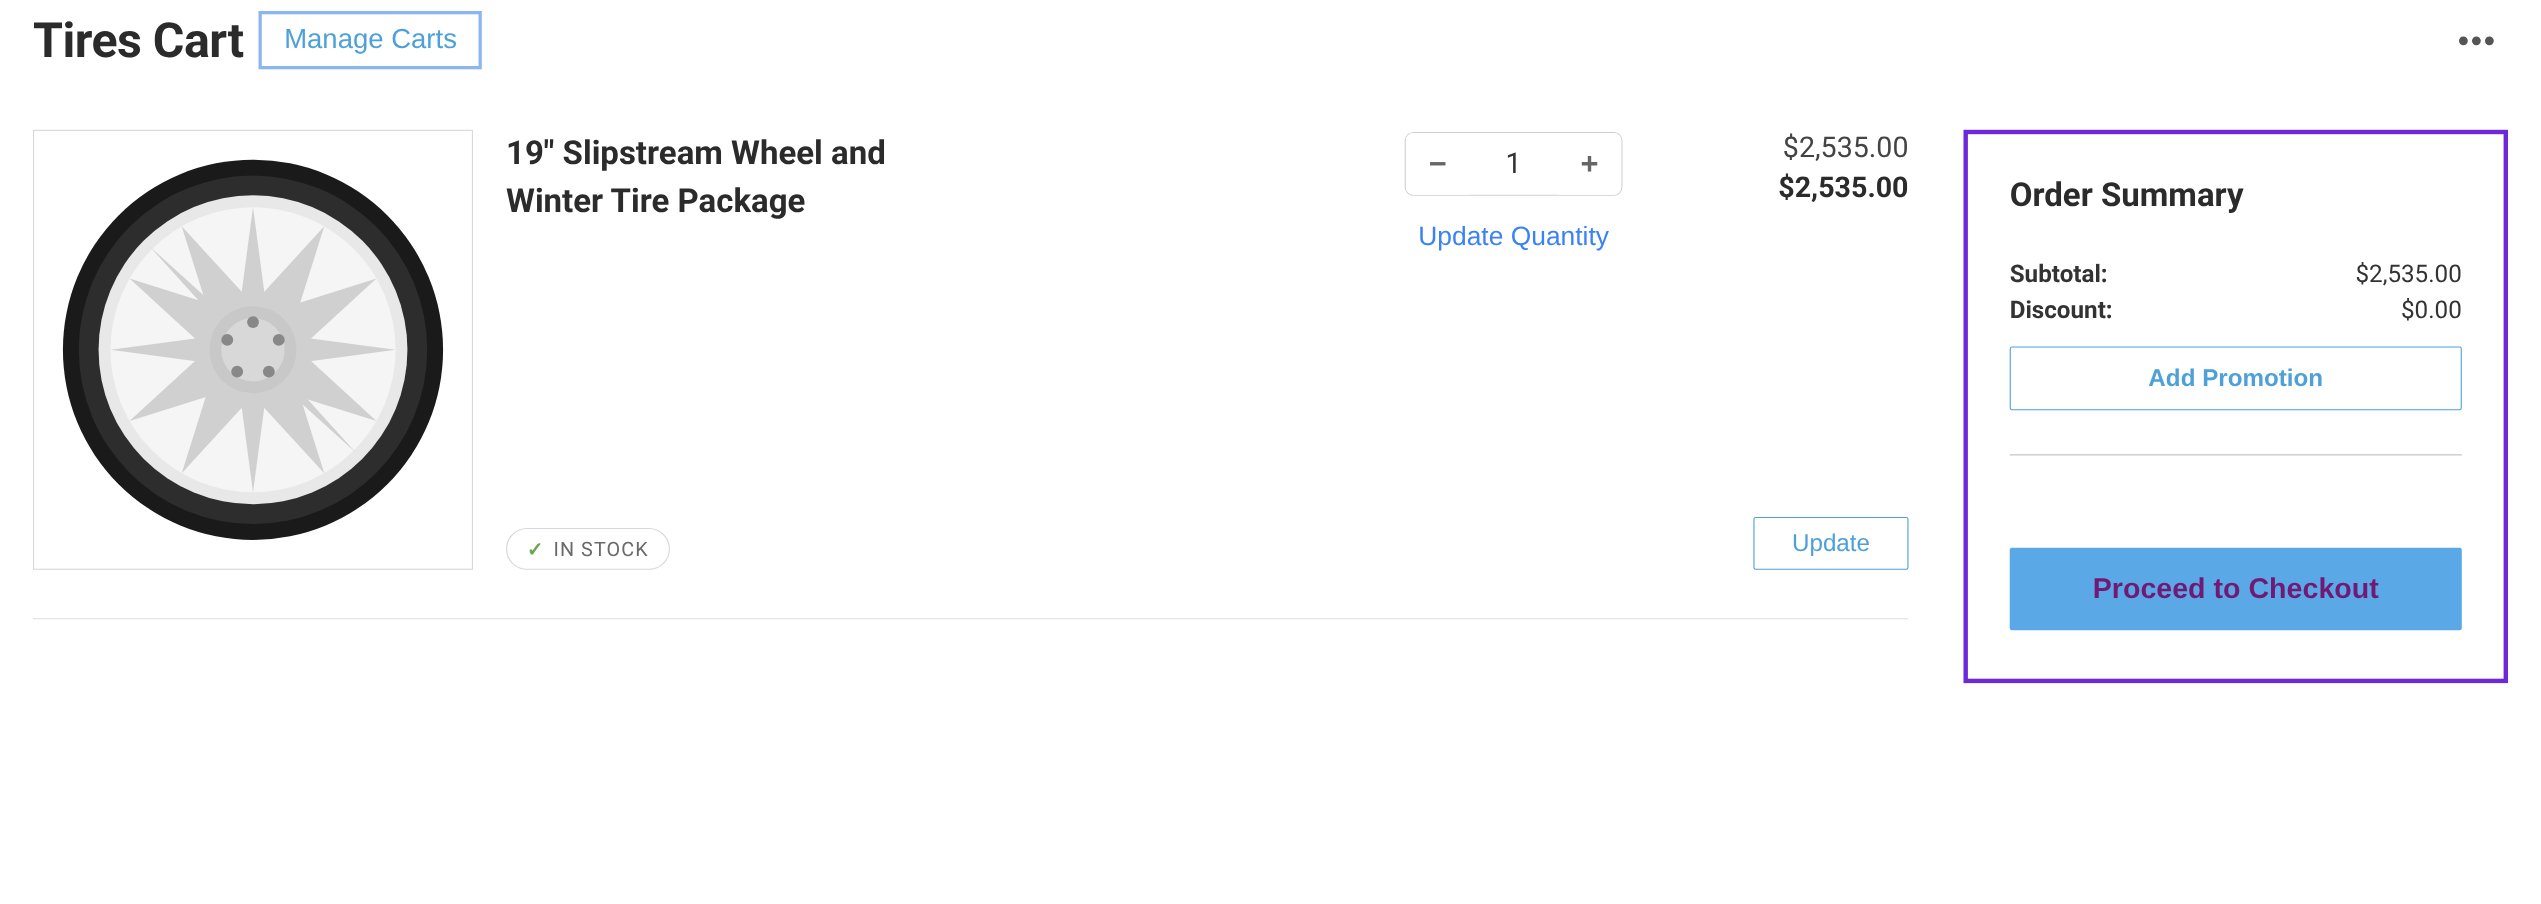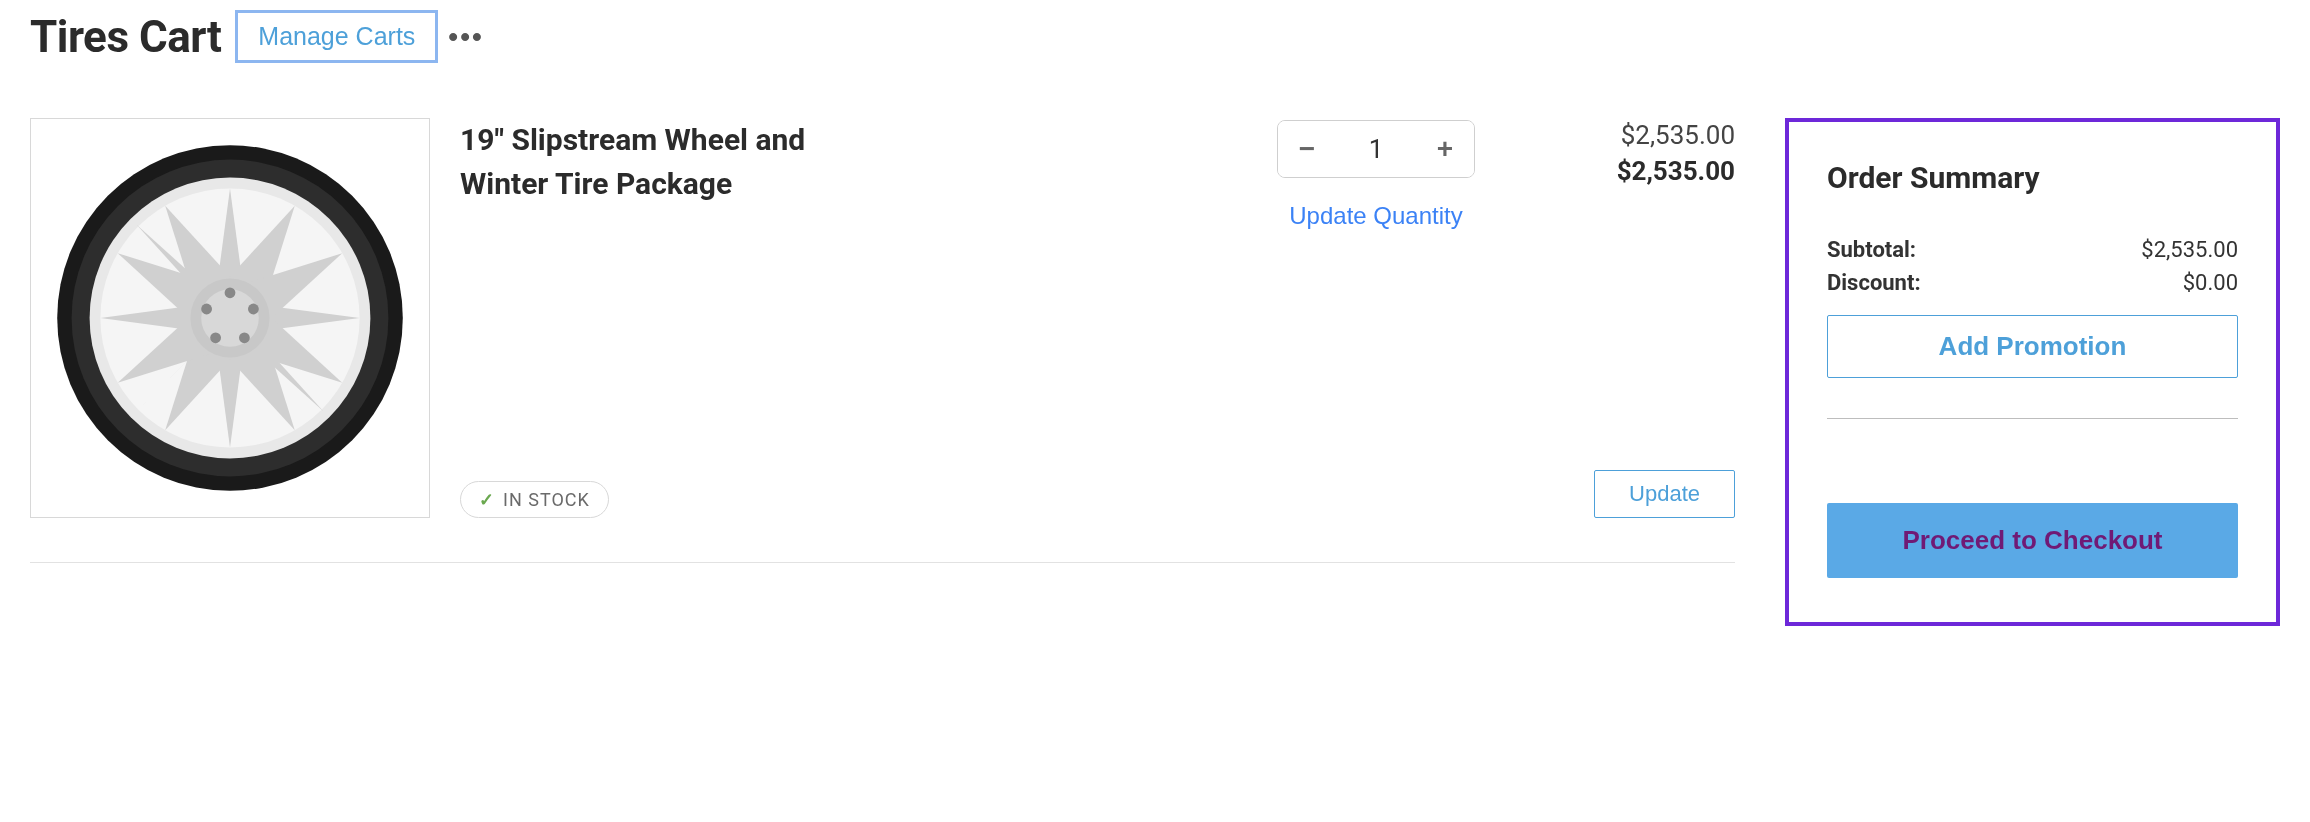--- a/index.html
+++ b/index.html
@@ -6,20 +6,21 @@
     body {
       font-family: -apple-system, BlinkMacSystemFont, "Segoe UI", Roboto, Helvetica, Arial, sans-serif;
       background: #fff;
       color: #2b2b2b;
       padding: 0 30px 30px 30px;
       width: 2310px;
     }
     .header {
       display: flex;
       align-items: center;
+      justify-content: space-between;
       padding: 10px 0 55px 0;
     }
     .header-left { display: flex; align-items: center; gap: 14px; }
     .page-title {
       font-size: 44px;
       font-weight: 700;
       color: #2b2b2b;
       letter-spacing: -0.5px;
     }
     .manage-carts-btn {
@@ -169,21 +170,21 @@
       font-size: 22px;
       color: #333;
       margin-bottom: 8px;
     }
     .summary-row .label { font-weight: 700; }
     .promo-btn {
       width: 100%;
       border: 1.5px solid #4da0d9;
       color: #4da0d9;
       background: #fff;
-      font-size: 26px;
+      font-size: 22px;
       font-weight: 600;
       padding: 15px 0;
       cursor: pointer;
       margin-top: 12px;
       border-radius: 2px;
     }
     .summary-divider {
       border: none;
       border-top: 1px solid #bdbdbd;
       margin: 40px 0 22px 0;

